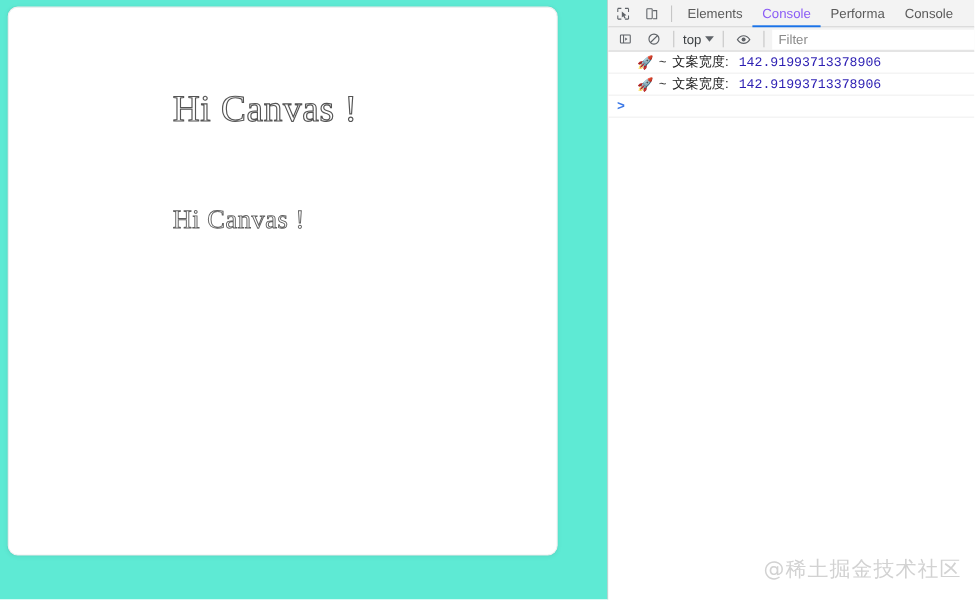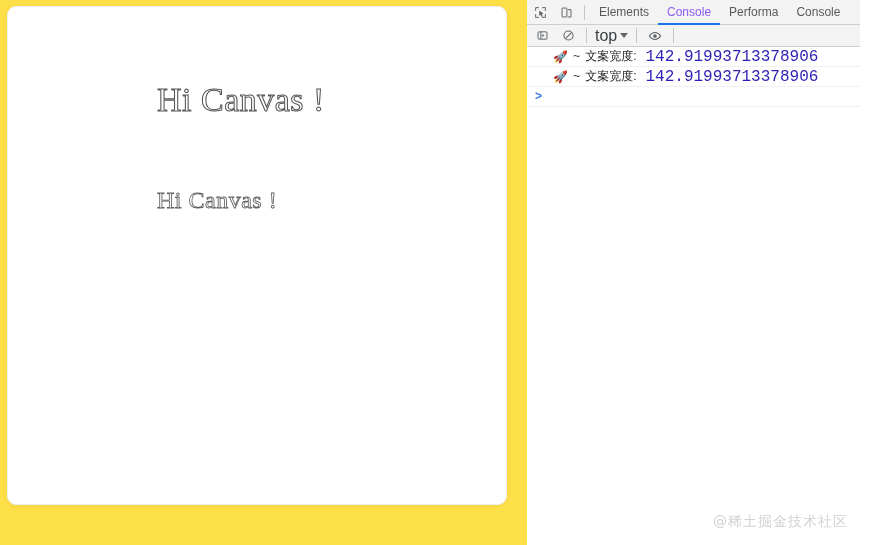--- a/index.html
+++ b/index.html
@@ -15,21 +15,21 @@
     font-family: "Liberation Sans", sans-serif;
     -webkit-font-smoothing: antialiased;
   }
 
   
   #page-area {
     position: absolute;
     left: 0; top: 0;
     width: 553px;
     height: 545px;
-    background: #fde047;
+    background: #5eead4;
     overflow: hidden;
   }
 
   #canvas-card {
     position: absolute;
     left: 7px;
     top: 6px;
     width: 500px;
     height: 499px;
     background: #ffffff;
@@ -69,21 +69,21 @@
     left: 552px;
     top: 0;
     width: 1px;
     height: 545px;
     background: #cfcfcf;
   }
 
   
   #devtools {
     position: absolute;
-    left: 527px;
+    left: 553px;
     top: 0;
     width: 333px;
     height: 545px;
     background: #ffffff;
     overflow: hidden;
     font-size: 12px;
     color: #303942;
   }
 
   
@@ -134,21 +134,21 @@
     align-items: center;
     background: #f3f3f3;
     border-bottom: 1px solid #cdcdcd;
     box-sizing: border-box;
     padding-left: 2px;
   }
   #context-selector {
     display: flex;
     align-items: center;
     gap: 3px;
-    font-size: 16px;
+    font-size: 12px;
     color: #3c4043;
     padding: 0 3px;
     cursor: default;
   }
   .caret-down {
     width: 0; height: 0;
     border-left: 4px solid transparent;
     border-right: 4px solid transparent;
     border-top: 5px solid #5f6368;
   }
@@ -194,21 +194,21 @@
     font-family: "Liberation Mono", monospace;
   }
   .row-label {
     color: #1c1c1c;
     font-size: 12px;
     margin-right: 9px;
     text-align: right;
   }
   .row-value {
     color: #2c1fb3;
-    font-size: 16px;
+    font-size: 12px;
     font-family: "Liberation Mono", "DejaVu Sans Mono", monospace;
   }
 
   
   #console-prompt {
     display: flex;
     align-items: center;
     height: 19px;
     padding-left: 8px;
     border-bottom: 1px solid #f0f0f0;
@@ -218,21 +218,21 @@
     font-size: 12px;
     font-weight: bold;
     font-family: "Liberation Mono", monospace;
   }
 
   
   #watermark {
     position: absolute;
     right: 12px;
     bottom: 14px;
-    font-size: 14px;
+    font-size: 19px;
     color: #d2d2d2;
     letter-spacing: 1px;
     font-family: "DejaVu Sans", sans-serif;
     white-space: nowrap;
   }
 </style>
 </head>
 <body>
 
 <div id="page-area">
@@ -292,20 +292,21 @@
 
     <div class="tool-icon-btn">
       <svg width="14" height="14" viewBox="0 0 16 16">
         <path d="M1.6 8s2.6-4 6.4-4 6.4 4 6.4 4-2.6 4-6.4 4S1.6 8 1.6 8z" stroke="#5f6368" stroke-width="1.2" fill="none"></path>
         <circle cx="8" cy="8" r="2.1" fill="#5f6368"></circle>
       </svg>
     </div>
 
     <div class="toolbar-sep"></div>
 
+    <input id="filter-input" type="text" placeholder="Filter" style="">
   </div>
 
   <div id="console-messages">
 
     <div class="console-row">
       <span class="row-emoji">🚀</span>
       <span class="row-tilde">~</span>
       <span class="row-label">文案宽度:</span>
       <span class="row-value">142.91993713378906</span>
     </div>

